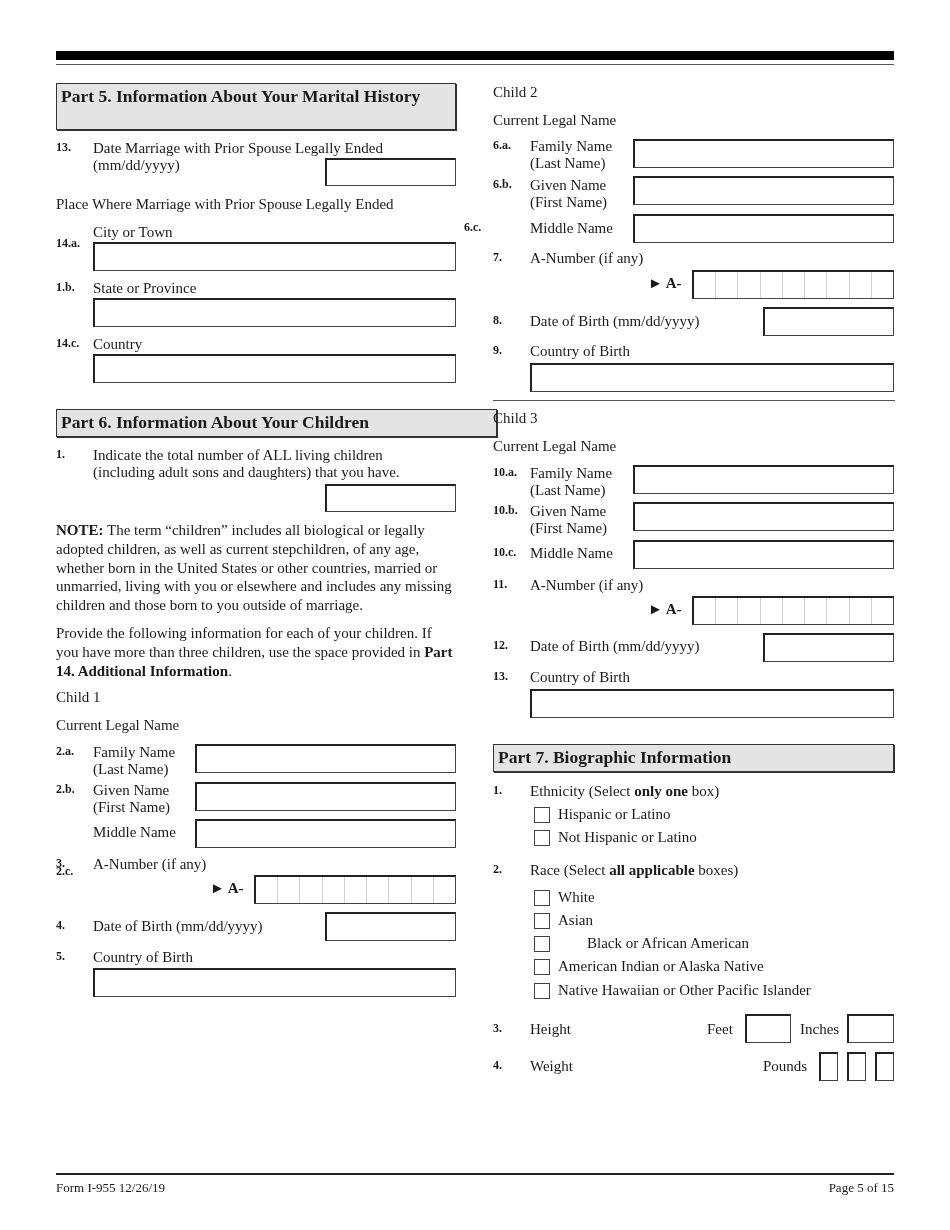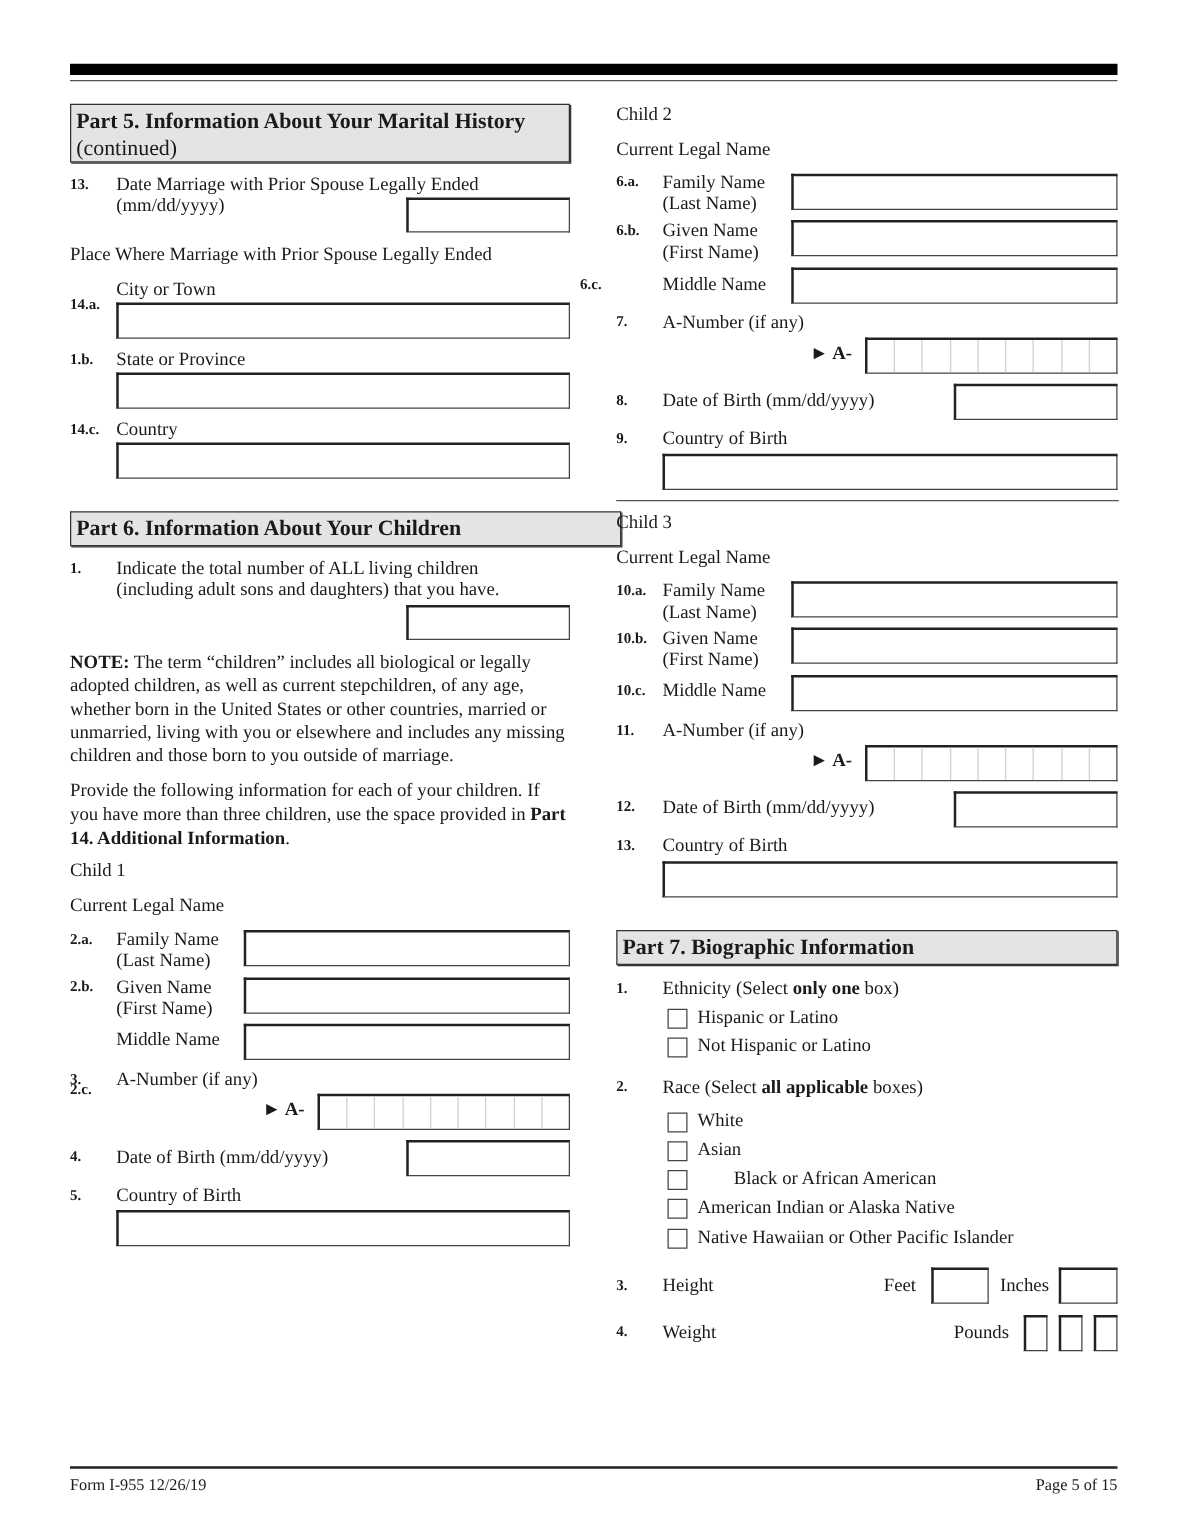--- a/index.html
+++ b/index.html
@@ -27,21 +27,20 @@
   p.par { margin: 0; font-size: 15px; line-height: 18.8px; }
 </style>
 </head>
 <body>
 
 <div class="abs topbar"></div>
 <div class="abs topline"></div>
 
 <div class="abs sec" style="left:56px; top:83px; width:400px; height:47px;">
   <div>Part 5.  Information About Your Marital History</div>
-  <div class="cont">(continued)</div>
 </div>
 
 <div class="abs num" style="left:56px; top:140px;">13.</div>
 <div class="abs lbl" style="left:93px; top:140px;">
   <div>Date Marriage with Prior Spouse  Legally Ended</div>
   <div>(mm/dd/yyyy)</div>
 </div>
 <div class="abs box" style="left:325px; top:158px; width:131px; height:28px;"></div>
 
 <div class="abs lbl" style="left:56px; top:196px;">Place Where Marriage with Prior Spouse Legally Ended</div>

